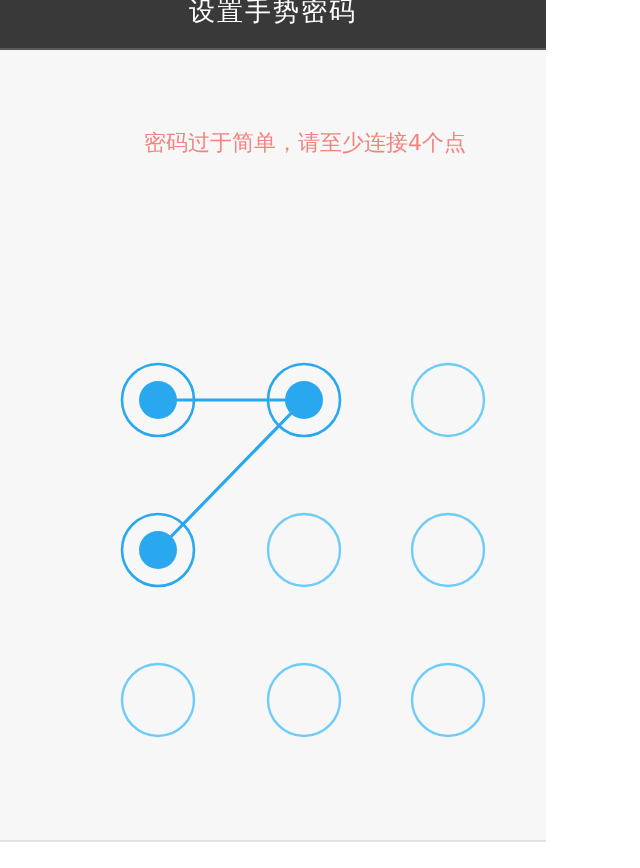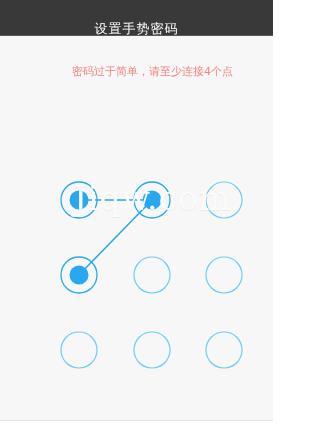--- a/index.html
+++ b/index.html
@@ -21,26 +21,26 @@
     background: #f7f7f7;
     overflow: hidden;
   }
 
   
   .titlebar {
     position: absolute;
     left: 0;
     top: 0;
     width: 273px;
-    height: 36px;
+    height: 25px;
     background: #393939;
     border-bottom: 1px solid #5a5a5a;
     box-sizing: border-box;
     display: flex;
-    align-items: flex-end;
+    align-items: flex-start;
     justify-content: center;
   }
   .titlebar-title {
     color: #ffffff;
     font-size: 13px;
     letter-spacing: 1px;
     line-height: 1;
     font-family: "DejaVu Sans", "Liberation Sans", sans-serif;
   }
 
@@ -163,19 +163,18 @@
           </g>
           <g>
             <circle cx="136" cy="313" r="18" fill="none" stroke="#6fccf7" stroke-width="1.2"></circle>
           </g>
           <g>
             <circle cx="208" cy="313" r="18" fill="none" stroke="#6fccf7" stroke-width="1.2"></circle>
           </g>
         </svg>
     </div>
 
-    <div class="watermark">Jiqw.com</div>
   </div>
 
   <div class="bottom-divider"></div>
   <div class="footer-strip"></div>
 
 </div>
 
 </body></html>

